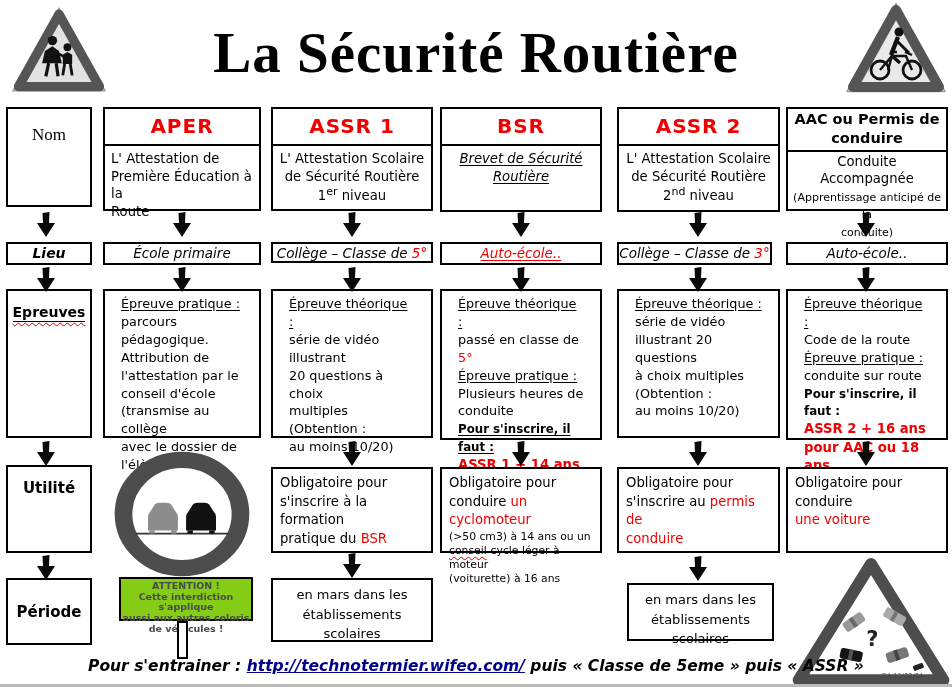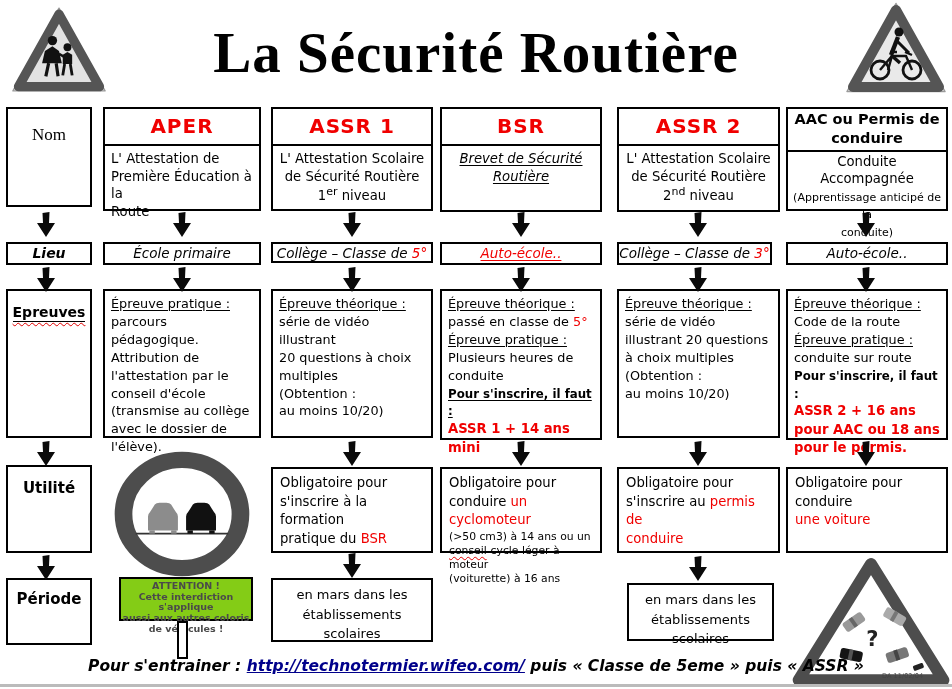--- a/index.html
+++ b/index.html
@@ -18,21 +18,21 @@
     font-size:57px;line-height:86px;text-align:center;letter-spacing:1px;}
 
   .colhead{height:35px;line-height:35px;text-align:center;border-bottom:2px solid #000;
     font-size:20px;font-weight:bold;color:#f00000;letter-spacing:1px;}
   .colhead-aac{text-align:center;border-bottom:2px solid #000;font-size:14.5px;
     font-weight:bold;color:#000;line-height:1.3;padding:1px 0 2px;white-space:pre-line;}
   .coldesc{padding:4px 6px 0;font-size:13.2px;line-height:1.33;}
   .aac-sub2{font-size:11px;line-height:1.15;}
 
   .lieu{font-style:italic;font-size:13.5px;text-align:center;line-height:19px;}
-  .epr{padding:4px 6px 0;font-size:12.8px;line-height:1.4;}
+  .epr{padding:4px 16px 0;font-size:12.8px;line-height:1.4;}
   .inscr{font-size:11.8px;font-weight:bold;}
   .redbold{color:#f00000;font-weight:bold;font-size:13.2px;}
   .util{padding:5px 7px 0;font-size:13.2px;line-height:1.42;}
   .util-small{font-size:10.8px;line-height:1.3;}
   .periode-cell{font-size:13px;text-align:center;padding-top:5px;line-height:1.5;}
 
   .nom{font-family:"Liberation Serif","DejaVu Serif",serif;font-size:17px;
     text-align:center;padding-top:16px;}
   .rowlabel{font-weight:bold;text-align:center;}
   .epl-wrap{text-decoration:underline wavy #e00000 1px;text-underline-offset:5px;}
@@ -98,21 +98,21 @@
   </div>
   <div class="box rowlabel ital" style="left:6px;top:242px;width:86px;height:23px;font-size:14px;line-height:19px">
     <span>Lieu</span>
   </div>
   <div class="box rowlabel" style="left:6px;top:289px;width:86px;height:149px;font-size:14px;padding-top:13px">
     <span class="epl-wrap"><span class="epl-inner">Epreuves</span></span>
   </div>
   <div class="box rowlabel" style="left:6px;top:465px;width:86px;height:88px;font-size:15px;padding-top:12px">
     <span>Utilité</span>
   </div>
-  <div class="box rowlabel" style="left:6px;top:578px;width:86px;height:67px;font-size:15px;padding-top:10px">
+  <div class="box rowlabel" style="left:6px;top:578px;width:86px;height:67px;font-size:15px;padding-top:23px">
     <span>Période</span>
   </div>
 
   <div class="box" style="left:103px;top:107px;width:158px;height:104px">
     <div class="colhead">APER</div>
     <div class="coldesc prelines">L' Attestation de
 Première Éducation à la
 Route</div>
   </div>
   <div class="box lieu" style="left:103px;top:242px;width:158px;height:23px">

